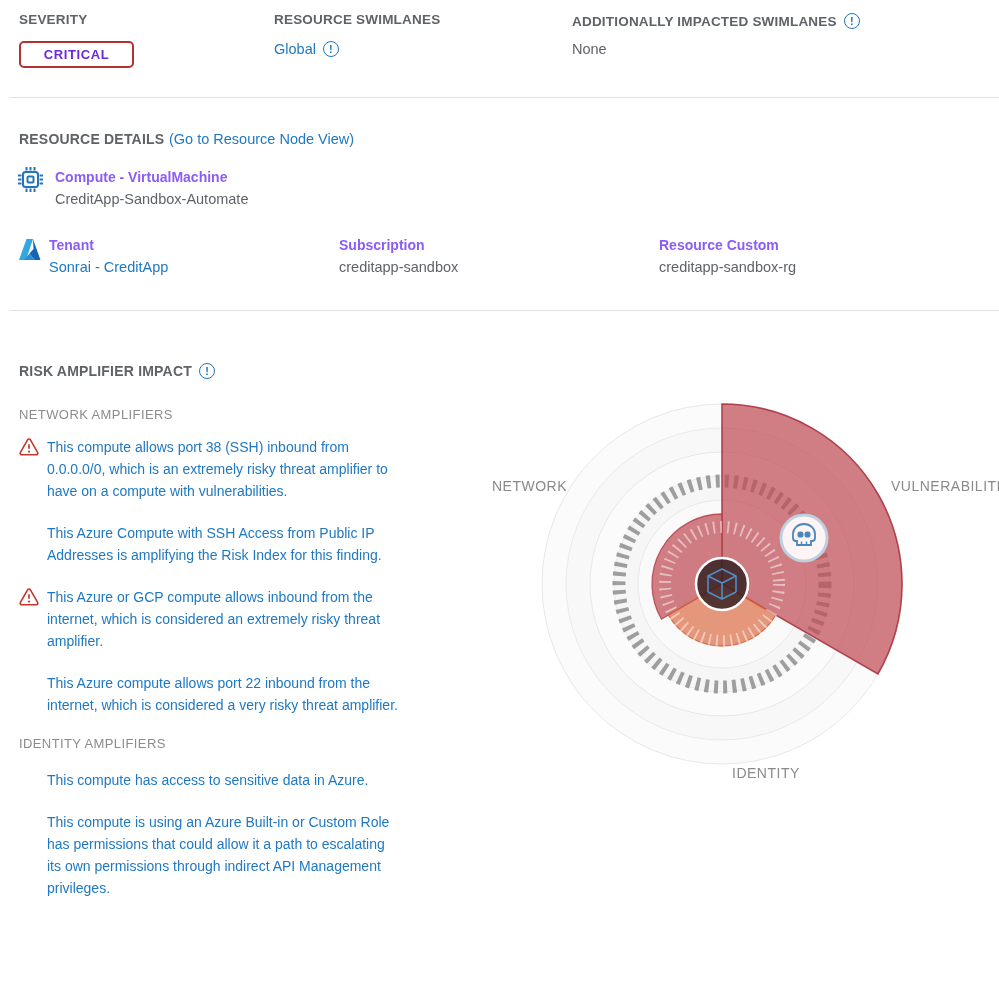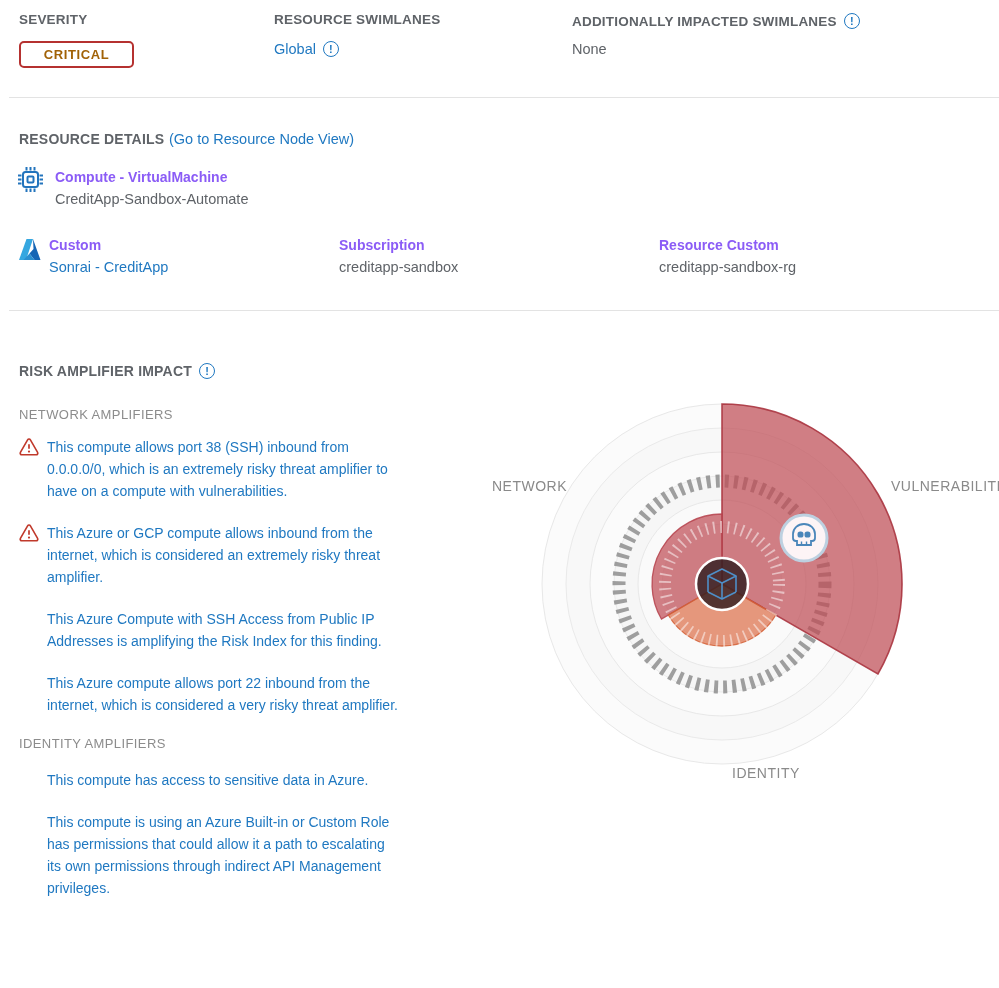--- a/index.html
+++ b/index.html
@@ -9,21 +9,21 @@
 
   .sec-label { position:absolute; font-size:13.5px; font-weight:bold; color:#5f6368;
                letter-spacing:.2px; white-space:nowrap; }
   .sub-label { font-size:13px; color:#8c8c8c; letter-spacing:.4px; white-space:nowrap; }
   .value-text { position:absolute; font-size:14.5px; color:#5f6368; white-space:nowrap; }
   .bold-label { position:absolute; font-size:14px; font-weight:bold; color:#8b5cf6; white-space:nowrap; }
   .link { color:#1f78c1; cursor:pointer; text-decoration:none; }
   .divider { position:absolute; left:0; width:999px; height:1px; background:#e3e3e3; }
 
   .badge-critical { position:absolute; left:10px; top:41px; width:115px; height:27px;
-    border:2px solid #b53130; border-radius:5px; color:#a16207; font-size:13px;
+    border:2px solid #b53130; border-radius:5px; color:#6d28d9; font-size:13px;
     font-weight:bold; letter-spacing:.6px; display:flex; align-items:center;
     justify-content:center; }
 
   .info-icon { display:inline-block; width:16px; height:16px; border:1.5px solid #1f78c1;
     border-radius:50%; position:relative; vertical-align:-3px; margin-left:7px; cursor:pointer; }
   .info-icon::before { content:"!"; position:absolute; left:0; right:0; top:0; bottom:0;
     display:flex; align-items:center; justify-content:center;
     font-size:11px; font-weight:bold; color:#1f78c1; }
 
   .inline-row { position:absolute; white-space:nowrap; }
@@ -86,21 +86,21 @@
   <div class="bold-label" style="left:46px; top:169px;">Compute - VirtualMachine</div>
   <div class="value-text" style="left:46px; top:191px;">CreditApp-Sandbox-Automate</div>
 
   <span style="position:absolute; left:8px; top:237px;">
     <svg width="25" height="25" viewBox="0 0 25 25">
       <polygon points="9.5,2 16,2 9,23 2,23" fill="#35a7e0"></polygon>
       <polygon points="16,2 23.5,23 17.5,23 12.5,16.5 16.5,12" fill="#1565b5"></polygon>
       <polygon points="12.5,16.5 17.5,23 6.5,23" fill="#2a8fd0"></polygon>
     </svg>
   </span>
-  <div class="bold-label" style="left:40px; top:237px;">Custom</div>
+  <div class="bold-label" style="left:40px; top:237px;">Tenant</div>
   <div class="value-text link" style="left:40px; top:259px;">Sonrai - CreditApp</div>
 
   <div class="bold-label" style="left:330px; top:237px;">Subscription</div>
   <div class="value-text" style="left:330px; top:259px;">creditapp-sandbox</div>
 
   <div class="bold-label" style="left:650px; top:237px;">Resource Custom</div>
   <div class="value-text" style="left:650px; top:259px;">creditapp-sandbox-rg</div>
 
   <div class="divider" style="top:310px;"></div>
 
@@ -116,36 +116,36 @@
       <span class="warn">
         <svg width="20" height="18" viewBox="0 0 20 18">
           <path d="M8.6 1.8 L1.4 14.4 a1.6 1.6 0 0 0 1.4 2.4 h14.4 a1.6 1.6 0 0 0 1.4-2.4 L11.4 1.8 a1.6 1.6 0 0 0-2.8 0 Z" fill="none" stroke="#c0392b" stroke-width="1.6"></path>
           <line x1="10" y1="6.2" x2="10" y2="10.8" stroke="#c0392b" stroke-width="1.7"></line>
           <circle cx="10" cy="13.6" r="1.1" fill="#c0392b"></circle>
         </svg>
       </span>
       <div class="amp-text">This compute allows port 38 (SSH) inbound from 0.0.0.0/0, which is an extremely risky threat amplifier to have on a compute with vulnerabilities.</div>
     </div>
 
+    <div class="amp-item no-icon">
+      <div class="amp-text">This Azure Compute with SSH Access from Public IP Addresses is amplifying the Risk Index for this finding.</div>
+    </div>
+
     <div class="amp-item">
       <span class="warn">
         <svg width="20" height="18" viewBox="0 0 20 18">
           <path d="M8.6 1.8 L1.4 14.4 a1.6 1.6 0 0 0 1.4 2.4 h14.4 a1.6 1.6 0 0 0 1.4-2.4 L11.4 1.8 a1.6 1.6 0 0 0-2.8 0 Z" fill="none" stroke="#c0392b" stroke-width="1.6"></path>
           <line x1="10" y1="6.2" x2="10" y2="10.8" stroke="#c0392b" stroke-width="1.7"></line>
           <circle cx="10" cy="13.6" r="1.1" fill="#c0392b"></circle>
         </svg>
       </span>
       <div class="amp-text">This Azure or GCP compute allows inbound from the internet, which is considered an extremely risky threat amplifier.</div>
     </div>
 
     <div class="amp-item no-icon">
-      <div class="amp-text">This Azure Compute with SSH Access from Public IP Addresses is amplifying the Risk Index for this finding.</div>
-    </div>
-
-    <div class="amp-item no-icon">
       <div class="amp-text">This Azure compute allows port 22 inbound from the internet, which is considered a very risky threat amplifier.</div>
     </div>
 
     <div class="sub-label amp-subheader">IDENTITY AMPLIFIERS</div>
 
     <div class="amp-item no-icon">
       <div class="amp-text">This compute has access to sensitive data in Azure.</div>
     </div>
 
     <div class="amp-item no-icon">

